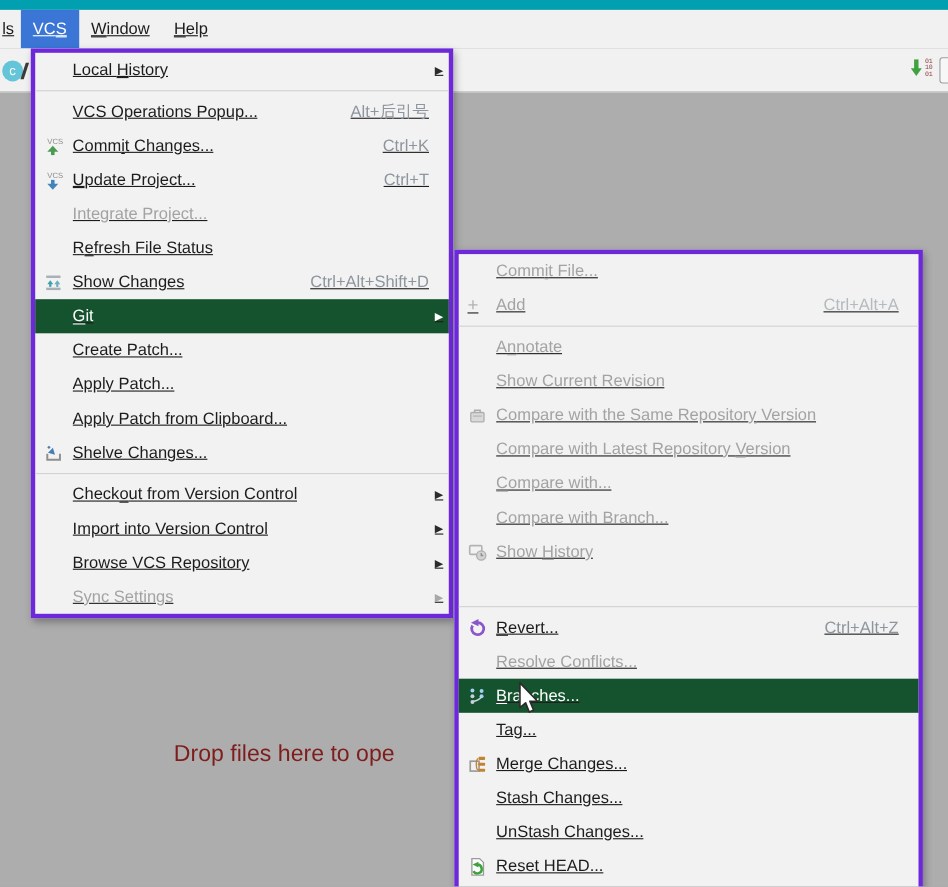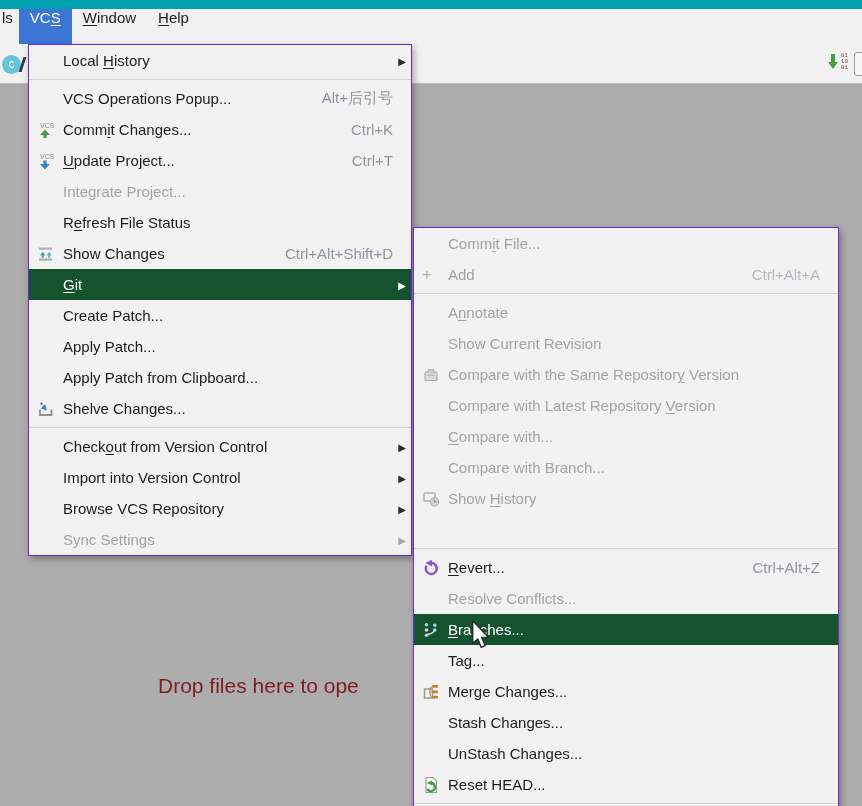--- a/index.html
+++ b/index.html
@@ -10,21 +10,21 @@
     background:#adadad;
     -webkit-font-smoothing:antialiased;
   }
   
   .titlestrip { position:absolute; left:0; top:0; width:862px; height:9px; background:#00a0b0; }
   .menubar {
     position:absolute; left:0; top:9px; width:862px; height:35px;
     background:#f1f1f1; display:flex; align-items:stretch;
     font-size:15px; color:#1c1c1c;
   }
-  .menubar .mbi { display:flex; padding:0 11px; cursor:default; }
+  .menubar .mbi { display:flex; align-items:center; padding:0 11px; cursor:default;text-decoration:underline; }
   .menubar .mbi.first { padding:0 6px 0 2px; }
   .menubar .mbi.sel { background:#3b76d6; color:#fff; }
   u { text-decoration:underline; text-underline-offset:2px; text-decoration-thickness:1px; }
 
   .toolbar {
     position:absolute; left:0; top:44px; width:862px; height:40px;
     background:#f1f1f1; border-bottom:1px solid #bdbdbd;
   }
   .class-badge {
     position:absolute; left:2px; top:11px; width:19px; height:19px; border-radius:50%;
@@ -43,22 +43,22 @@
     position:absolute; right:-8px; top:8px; width:16px; height:24px;
     border:1px solid #9e9e9e; border-radius:3px; background:#f7f7f7;
   }
 
   
   .editor { position:absolute; left:0; top:85px; width:862px; height:721px; background:#adadad; }
   .drop-hint { position:absolute; left:158px; top:589px; font-size:21px; color:#7f1d1d; white-space:nowrap; }
 
   
   .popup {
-    position:absolute; background:#f2f2f2; border:1px solid #6d28d9;
-    box-shadow:2px 3px 7px rgba(0,0,0,.32); font-size:15px; color:#1c1c1c;
+    position:absolute; background:#f2f2f2; border:4px solid #6d28d9;
+    box-shadow:2px 3px 7px rgba(0,0,0,.32); font-size:15px; color:#1c1c1c;text-decoration:underline;
   }
   .popup.vcs  { left:28px;  top:44px;  width:384px; }
   .popup.git  { left:413px; top:227px; width:426px; height:600px; }
   .mi { height:31px; display:flex; align-items:center; padding:0 5px 0 8px; white-space:nowrap; }
   .mi .ic { width:26px; flex:0 0 26px; display:flex; align-items:center; justify-content:flex-start; }
   .mi .ic svg { display:block; }
   .mi .lbl { flex:0 1 auto; overflow:hidden; }
   .mi .sc { margin-left:auto; padding-left:24px; color:#8d959e; }
   .mi .arrow { flex:0 0 13px; text-align:right; font-size:10px; color:#2b2b2b; padding-top:1px; }
   .mi.disabled { color:#a3a3a3; }

